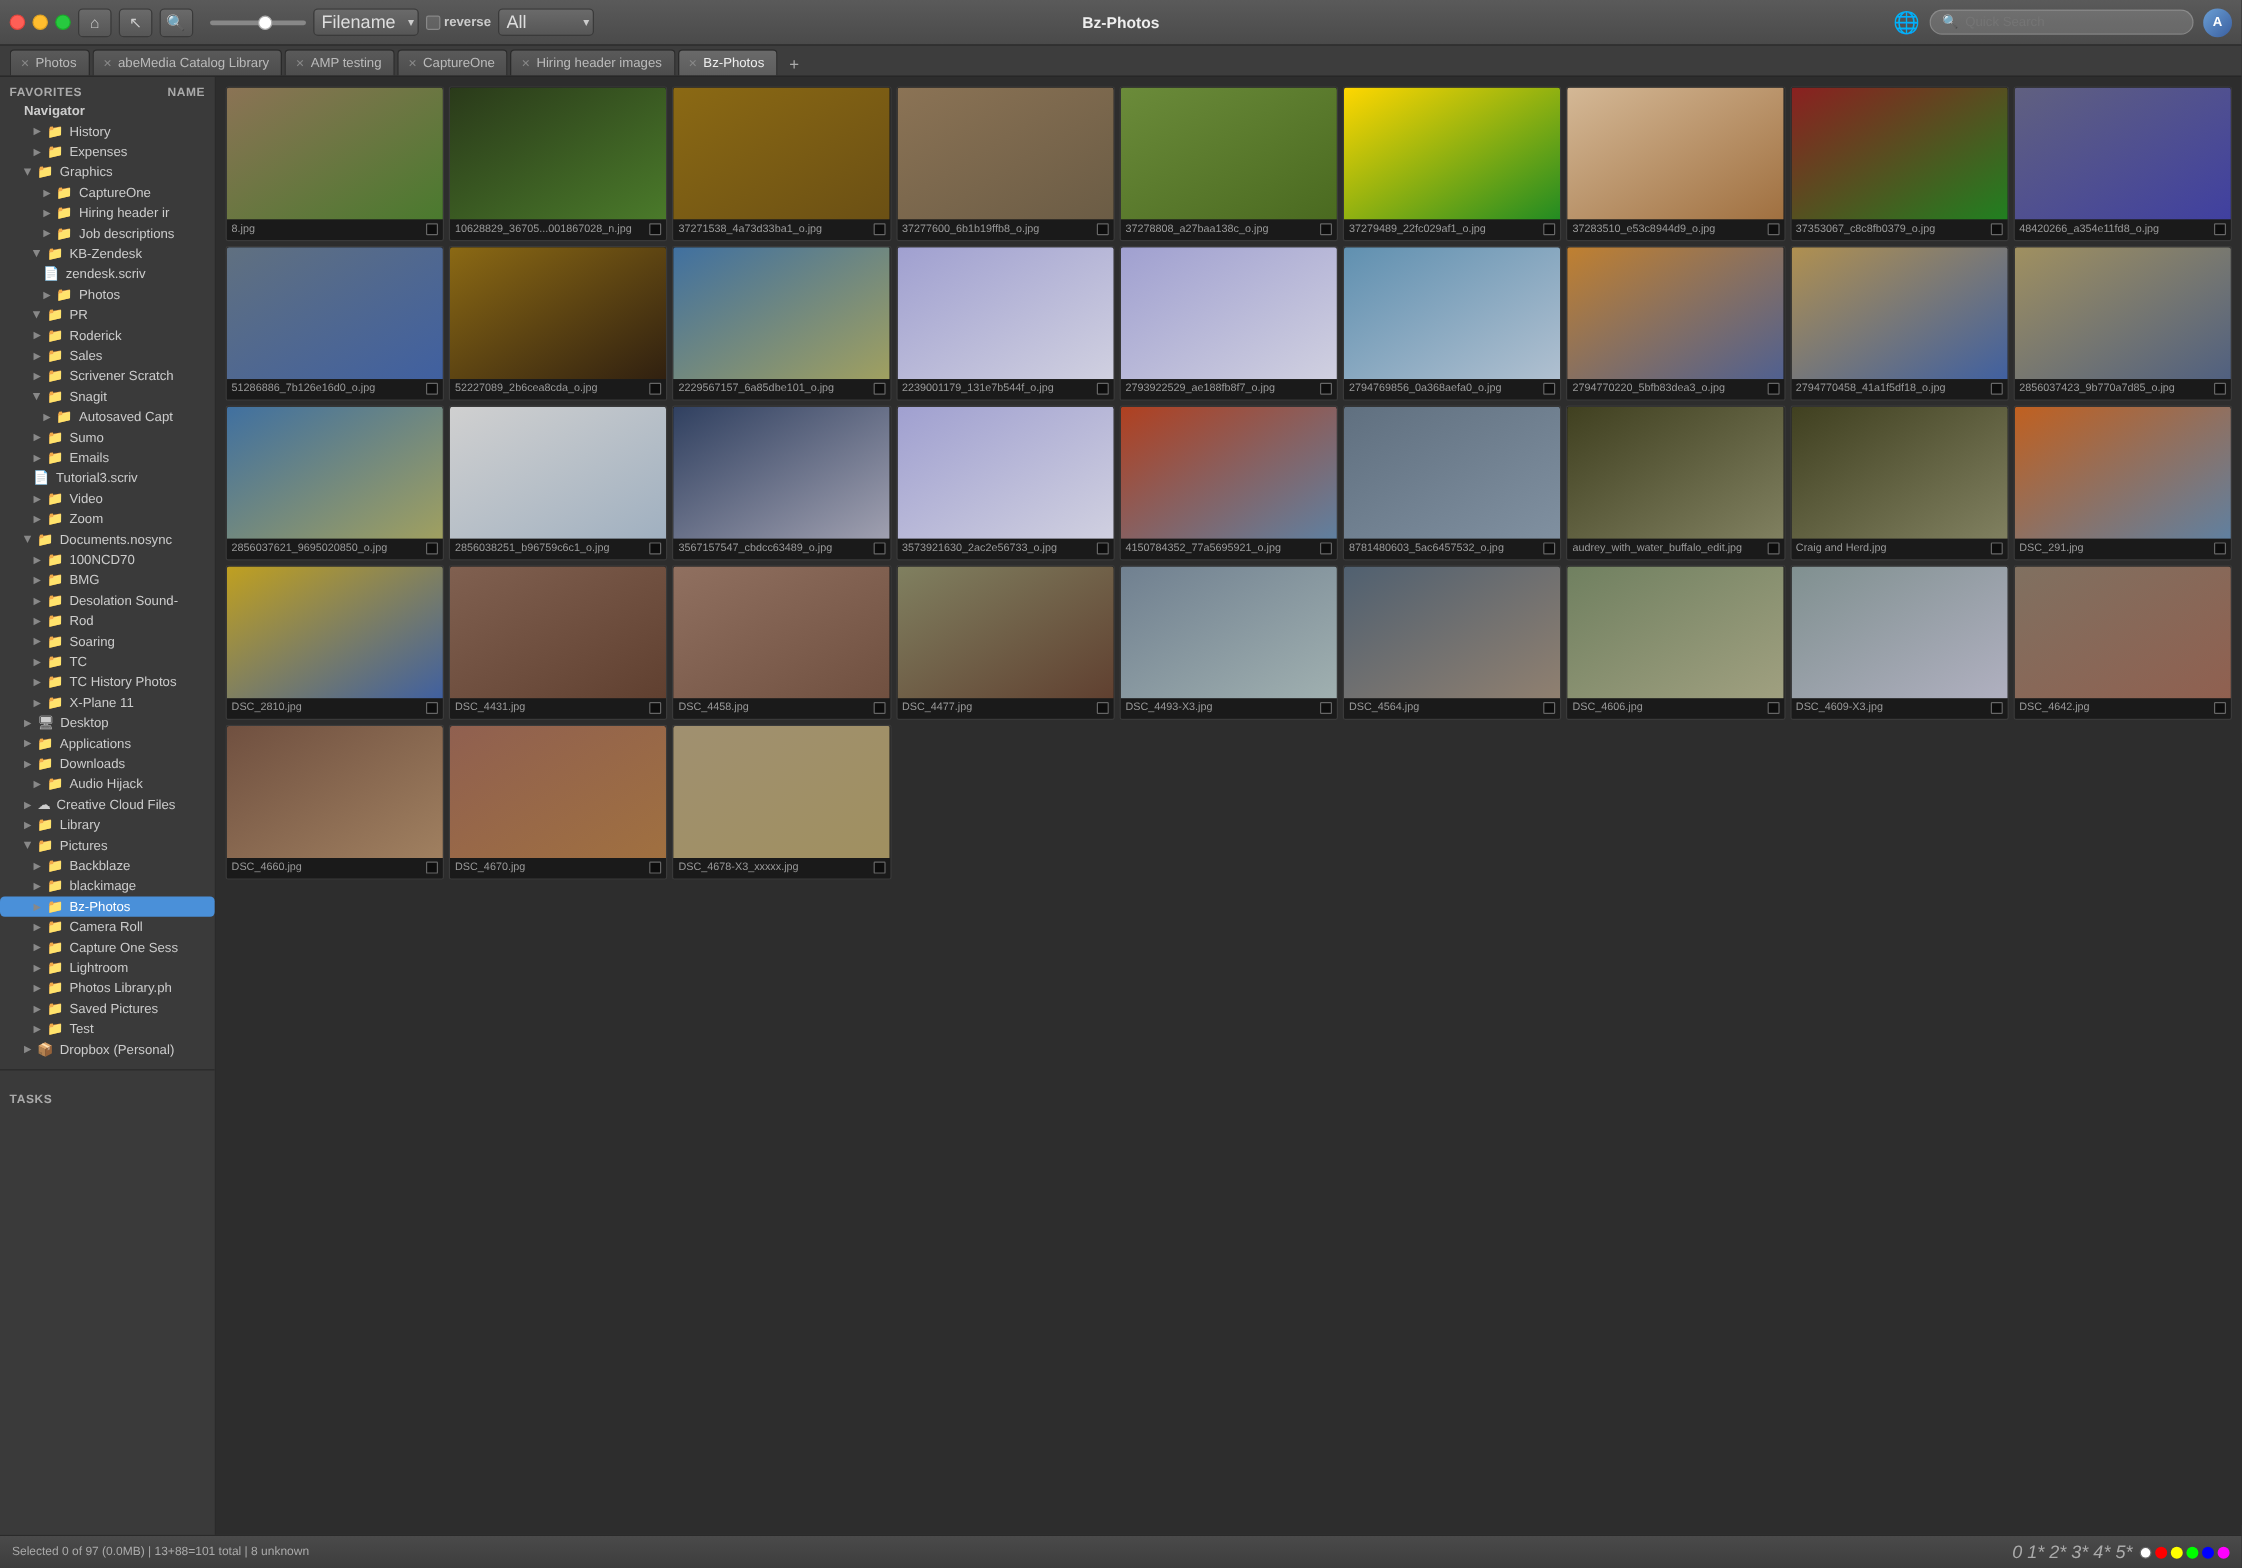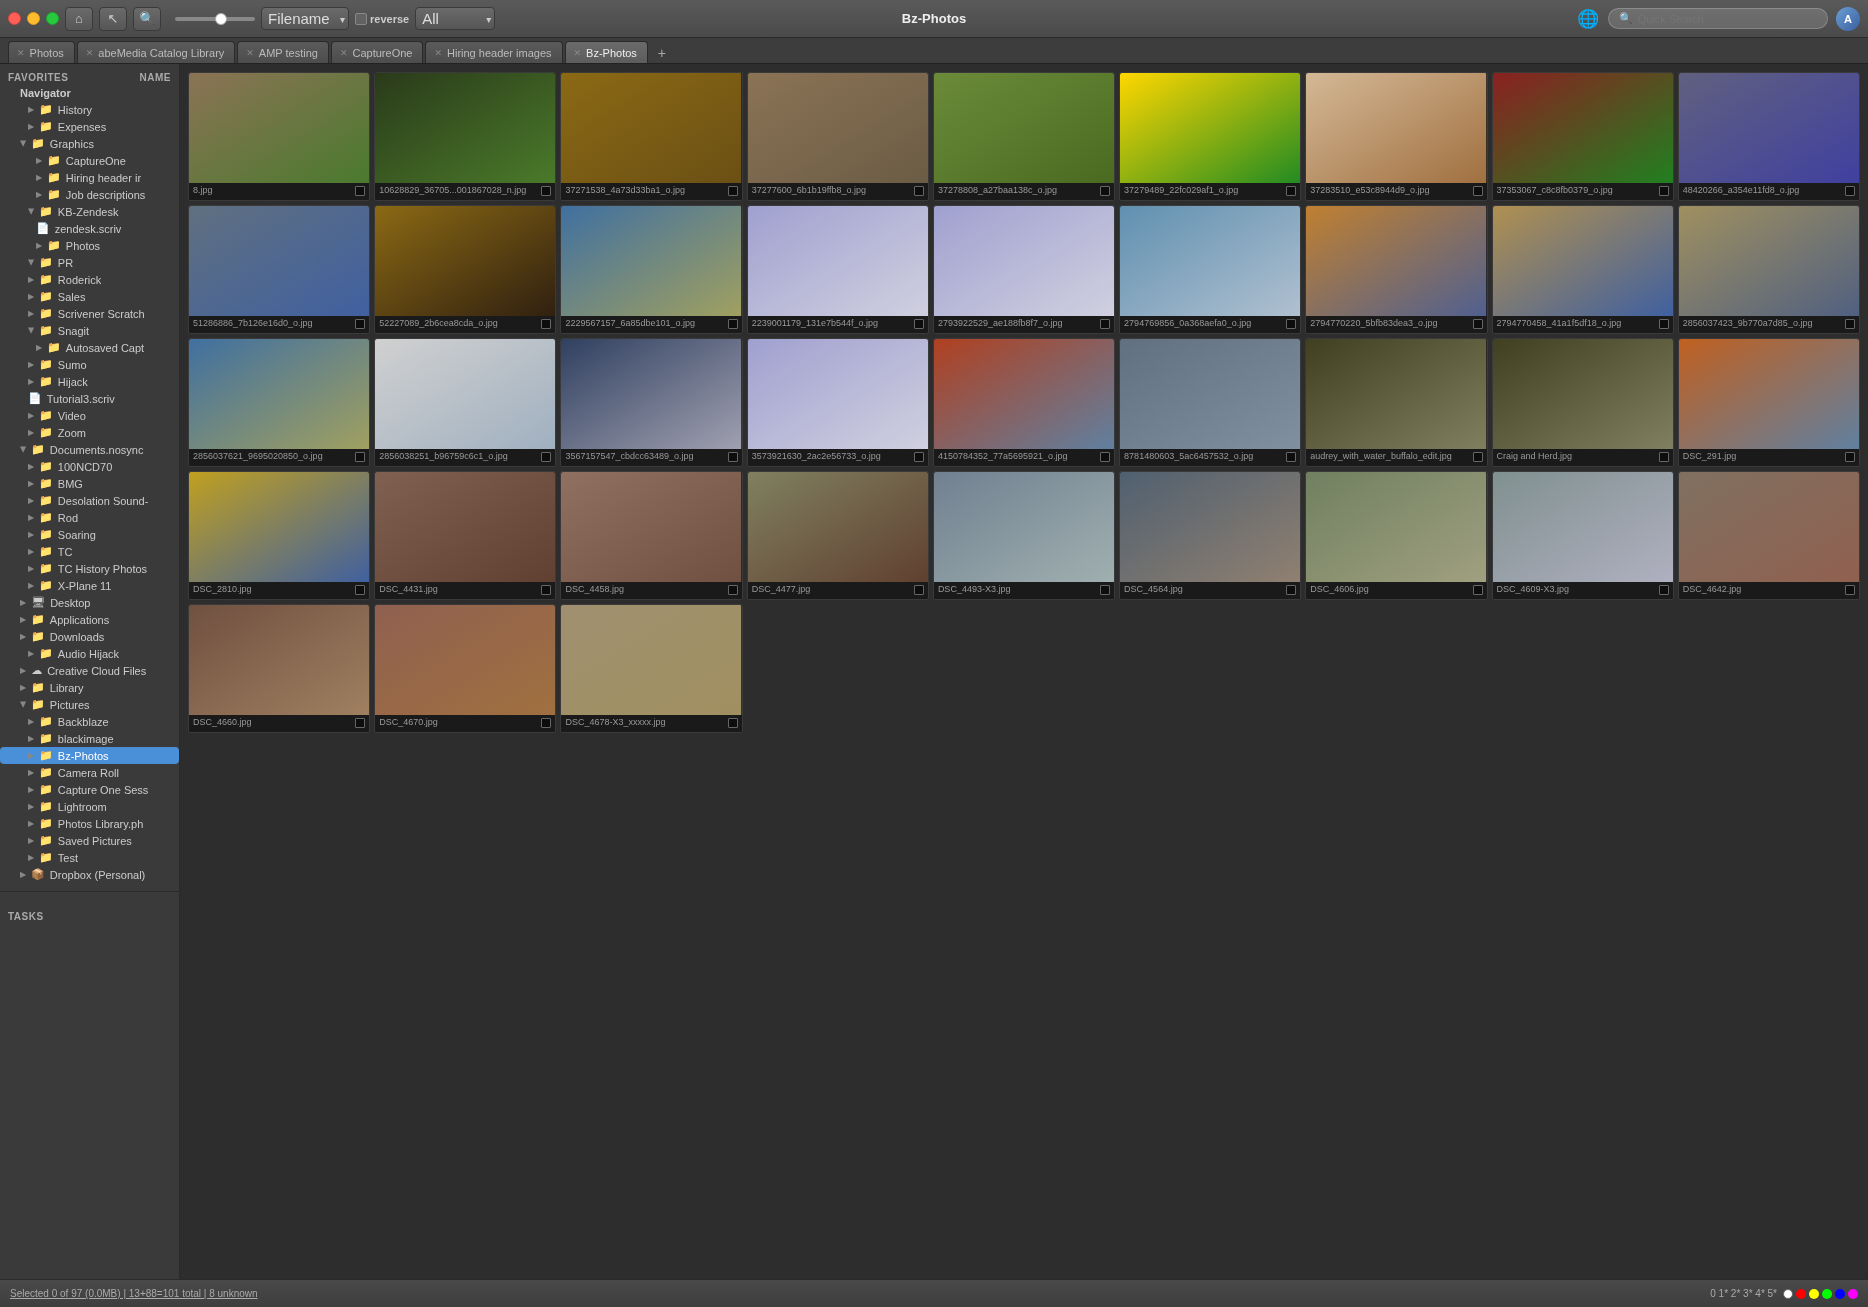--- a/index.html
+++ b/index.html
@@ -230,21 +230,21 @@
       height: 28px;
       background: linear-gradient(to bottom, #4a4a4a, #3d3d3d);
       border-top: 1px solid #2a2a2a;
       display: flex;
       align-items: center;
       padding: 0 10px;
       font-size: 10px; color: #aaa;
       gap: 8px;
       justify-content: space-between;
     }
-    .status-left { display: flex; gap: 6px; text-decoration: underline; }
+    .status-left { display: flex; gap: 6px; }
     .status-right { display: flex; align-items: center; gap: 6px; }
     .color-dots { display: flex; gap: 3px; }
     .color-dot { width: 10px; height: 10px; border-radius: 50%; cursor: pointer; }
   </style>
 </head>
 <body>
 
 <div id="titlebar">
   <div class="traffic-lights">
     <div class="tl tl-close"></div>
@@ -416,21 +416,21 @@
       <span>Autosaved Capt</span>
     </div>
     <div class="sidebar-item indent2">
       <span class="tri">▶</span>
       <span>📁</span>
       <span>Sumo</span>
     </div>
     <div class="sidebar-item indent2">
       <span class="tri">▶</span>
       <span>📁</span>
-      <span>Hijack</span>
+      <span>Emails</span>
     </div>
     <div class="sidebar-item indent2">
       <span>📄</span>
       <span>Tutorial3.scriv</span>
     </div>
     <div class="sidebar-item indent2">
       <span class="tri">▶</span>
       <span>📁</span>
       <span>Video</span>
     </div>
@@ -1087,21 +1087,21 @@
         </div>
       </div>
   </div>
 </div>
 
 <div id="statusbar">
   <div class="status-left">
     <span>Selected 0 of 97 (0.0MB) | 13+88=101 total | 8 unknown</span>
   </div>
   <div class="status-right">
-    <span style="color:#aaa; font-size:10px;">0 1* 2* 3* 4* 5*</span>
+    <span style="color:#aaa; font-size:15px;font-style:italic;">0 1* 2* 3* 4* 5*</span>
     <div class="color-dots">
       <div class="color-dot" style="background:#fff; border:1px solid #666;"></div>
       <div class="color-dot" style="background:#f00;"></div>
       <div class="color-dot" style="background:#ff0;"></div>
       <div class="color-dot" style="background:#0f0;"></div>
       <div class="color-dot" style="background:#00f;"></div>
       <div class="color-dot" style="background:#f0f;"></div>
     </div>
   </div>
 </div>

